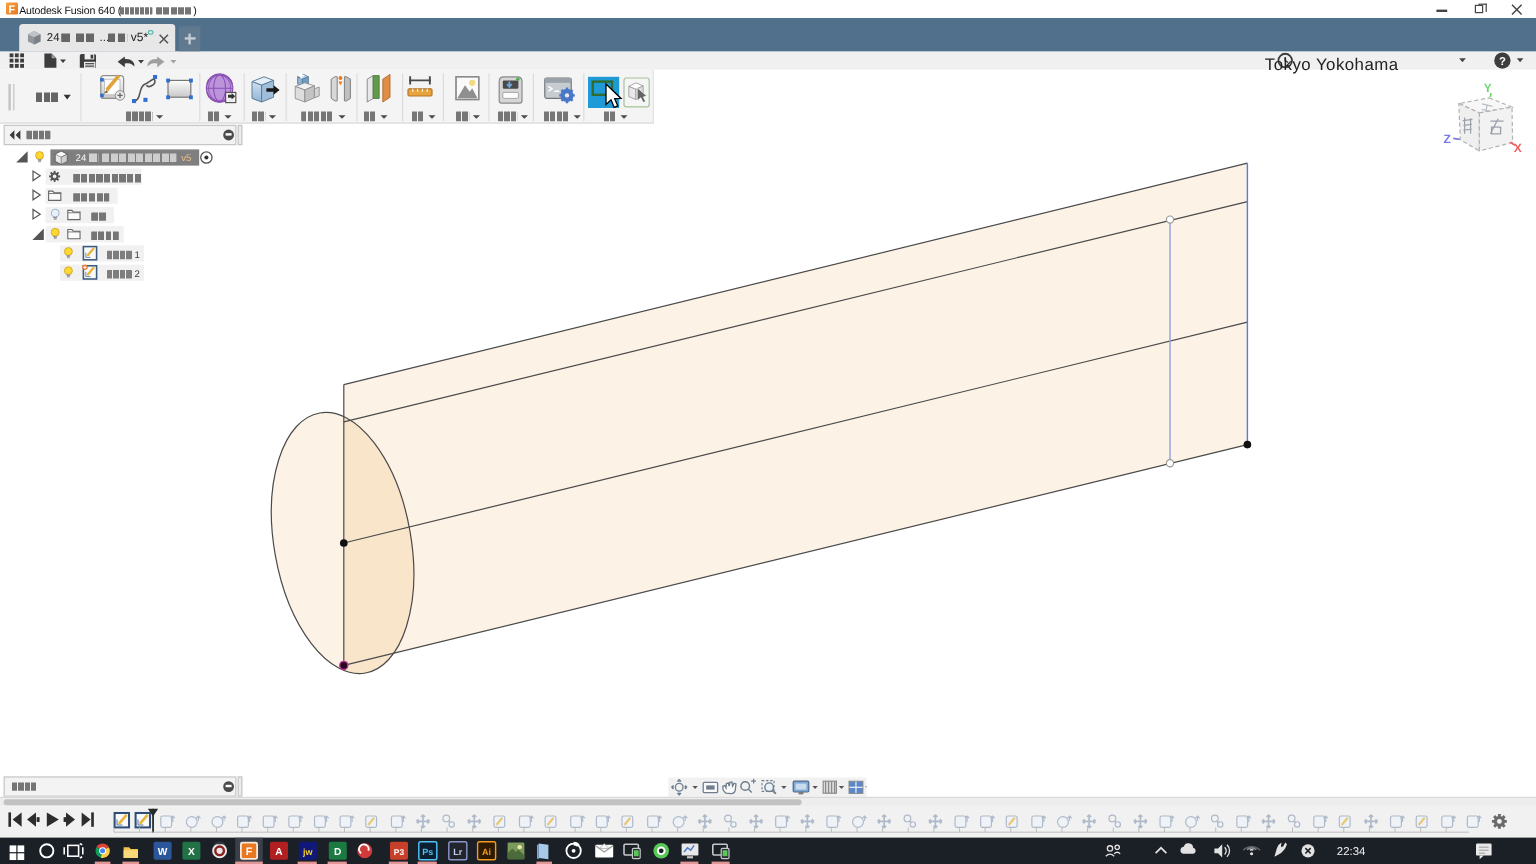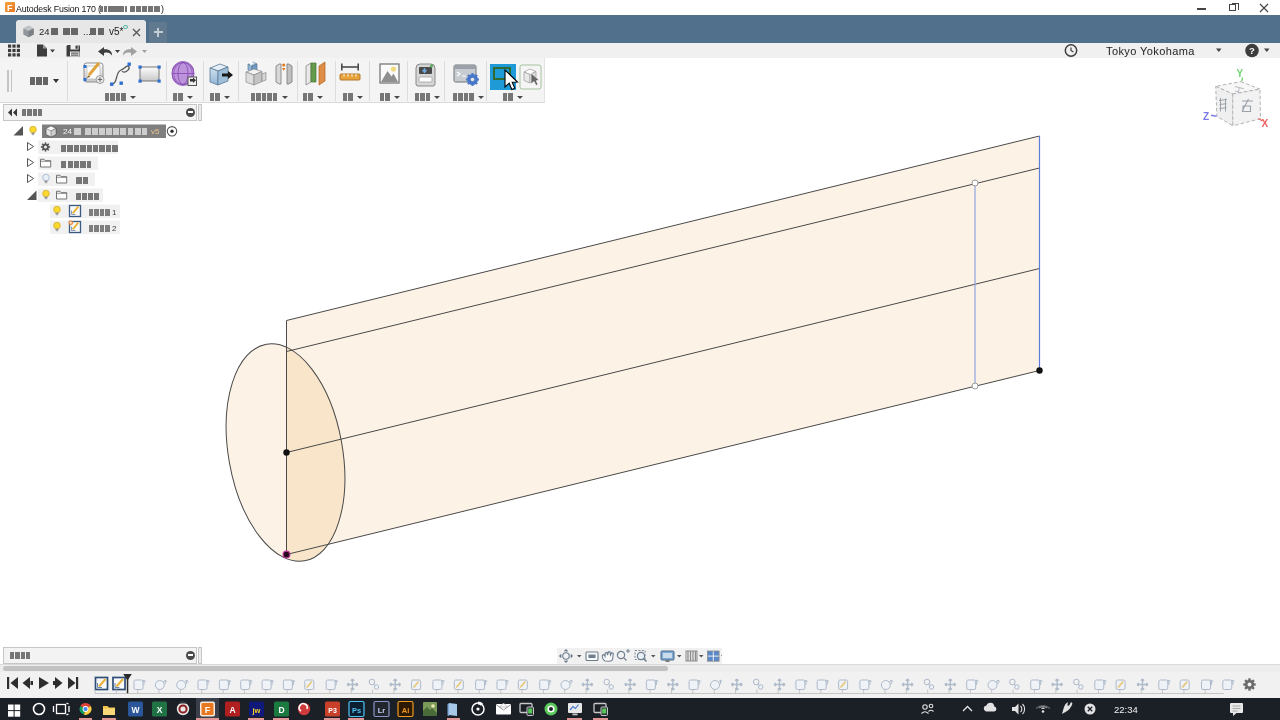--- a/index.html
+++ b/index.html
@@ -2,21 +2,21 @@
 <html><head><meta charset="utf-8"><style>
 *{margin:0;padding:0;box-sizing:border-box}
 html,body{width:1280px;height:720px;overflow:hidden;background:#fff;
 font-family:"Liberation Sans",sans-serif;position:relative}
 .abs{position:absolute}
 .jp{position:absolute;border-radius:0.5px}
 </style></head><body>
 <div class="abs" style="left:0;top:0;width:1280px;height:15px;background:#fff"></div>
 <div class="abs" style="left:5px;top:2px;width:10px;height:10px;background:linear-gradient(135deg,#F6A33C,#E87722);border-radius:1px"></div>
 <div class="abs" style="left:7px;top:2.5px;color:#fff;font-size:9px;font-weight:bold">F</div>
-<div class="abs" style="left:16px;top:3.5px;font-size:8.8px;color:#111;letter-spacing:-0.15px">Autodesk Fusion 170 (</div>
+<div class="abs" style="left:16px;top:3.5px;font-size:8.8px;color:#111;letter-spacing:-0.15px">Autodesk Fusion 640 (</div>
 <div class="jp" style="left:100px;top:5.5px;width:27px;height:6.5px;opacity:.74;background:repeating-linear-gradient(90deg,#444 0 3.4px,transparent 3.4px 4.1px)"></div>
 <div class="jp" style="left:130px;top:5.5px;width:30px;height:6.5px;opacity:.74;background:repeating-linear-gradient(90deg,#444 0 5.1px,transparent 5.1px 6.1px)"></div>
 <div class="abs" style="left:161px;top:3.5px;font-size:8.8px;color:#111">)</div>
 <div class="abs" style="left:1197px;top:8px;width:9px;height:1.5px;background:#444"></div>
 <div class="abs" style="left:1229px;top:4px;width:7px;height:7px;border:1px solid #444;background:#fff"></div>
 <div class="abs" style="left:1231.5px;top:2.5px;width:7px;height:7px;border:1px solid #444;border-left:none;border-bottom:none"></div>
 <svg class="abs" style="left:1259px;top:3px" width="10" height="10">
     <path d="M1,1 L9,9 M9,1 L1,9" stroke="#444" stroke-width="1.2"></path>
   </svg>
 <div class="abs" style="left:0;top:15px;width:1280px;height:28px;background:#51708B"></div>
@@ -68,21 +68,21 @@
 </svg>
 <div class="abs" style="left:0;top:58px;width:545px;height:45px;background:#F4F4F4;border-bottom:1px solid #DADADA;border-right:1px solid #E3E3E3"></div>
 <svg class="abs" style="left:1058px;top:43px" width="222" height="15" viewBox="0 0 222 15">
 <circle cx="13" cy="7.5" r="5.7" fill="none" stroke="#3d3d3d" stroke-width="1.5"></circle>
 <path d="M13,4.5 v3 l2.4,1.6" stroke="#3d3d3d" stroke-width="1.2" fill="none"></path>
 <path d="M158,5.5 h5.5 l-2.75,3.4 z" fill="#444"></path>
 <circle cx="194" cy="7.5" r="6.8" fill="#3d3d3d"></circle>
 <text x="194" y="11" font-size="9.5" fill="#fff" text-anchor="middle" font-weight="bold" font-family="Liberation Sans">?</text>
 <path d="M206,5.5 h5.5 l-2.75,3.4 z" fill="#444"></path>
 </svg>
-<div class="abs" style="left:1106px;top:45px;font-size:11px;color:#222;letter-spacing:0.4px">Tokyo Yokohama</div>
+<div class="abs" style="left:1054px;top:45px;font-size:14px;color:#222;letter-spacing:0.4px">Tokyo Yokohama</div>
 <div class="abs" style="left:7px;top:70px;width:1.5px;height:22px;background:#C4C4C4"></div>
 <div class="abs" style="left:10.5px;top:70px;width:1.5px;height:22px;background:#C4C4C4"></div>
 <div class="jp" style="left:30px;top:77px;width:19px;height:8px;opacity:.74;background:repeating-linear-gradient(90deg,#333 0 5.3px,transparent 5.3px 6.4px)"></div>
 <div class="abs" style="left:53px;top:79px;width:0;height:0;border-left:3.5px solid transparent;border-right:3.5px solid transparent;border-top:4px solid #333"></div>
 <div class="abs" style="left:67px;top:61px;width:1px;height:40px;background:#DCDCDC"></div>
 <div class="abs" style="left:166px;top:61px;width:1px;height:40px;background:#DCDCDC"></div>
 <div class="abs" style="left:202.5px;top:61px;width:1px;height:40px;background:#DCDCDC"></div>
 <div class="abs" style="left:238px;top:61px;width:1px;height:40px;background:#DCDCDC"></div>
 <div class="abs" style="left:296.5px;top:61px;width:1px;height:40px;background:#DCDCDC"></div>
 <div class="abs" style="left:335px;top:61px;width:1px;height:40px;background:#DCDCDC"></div>

